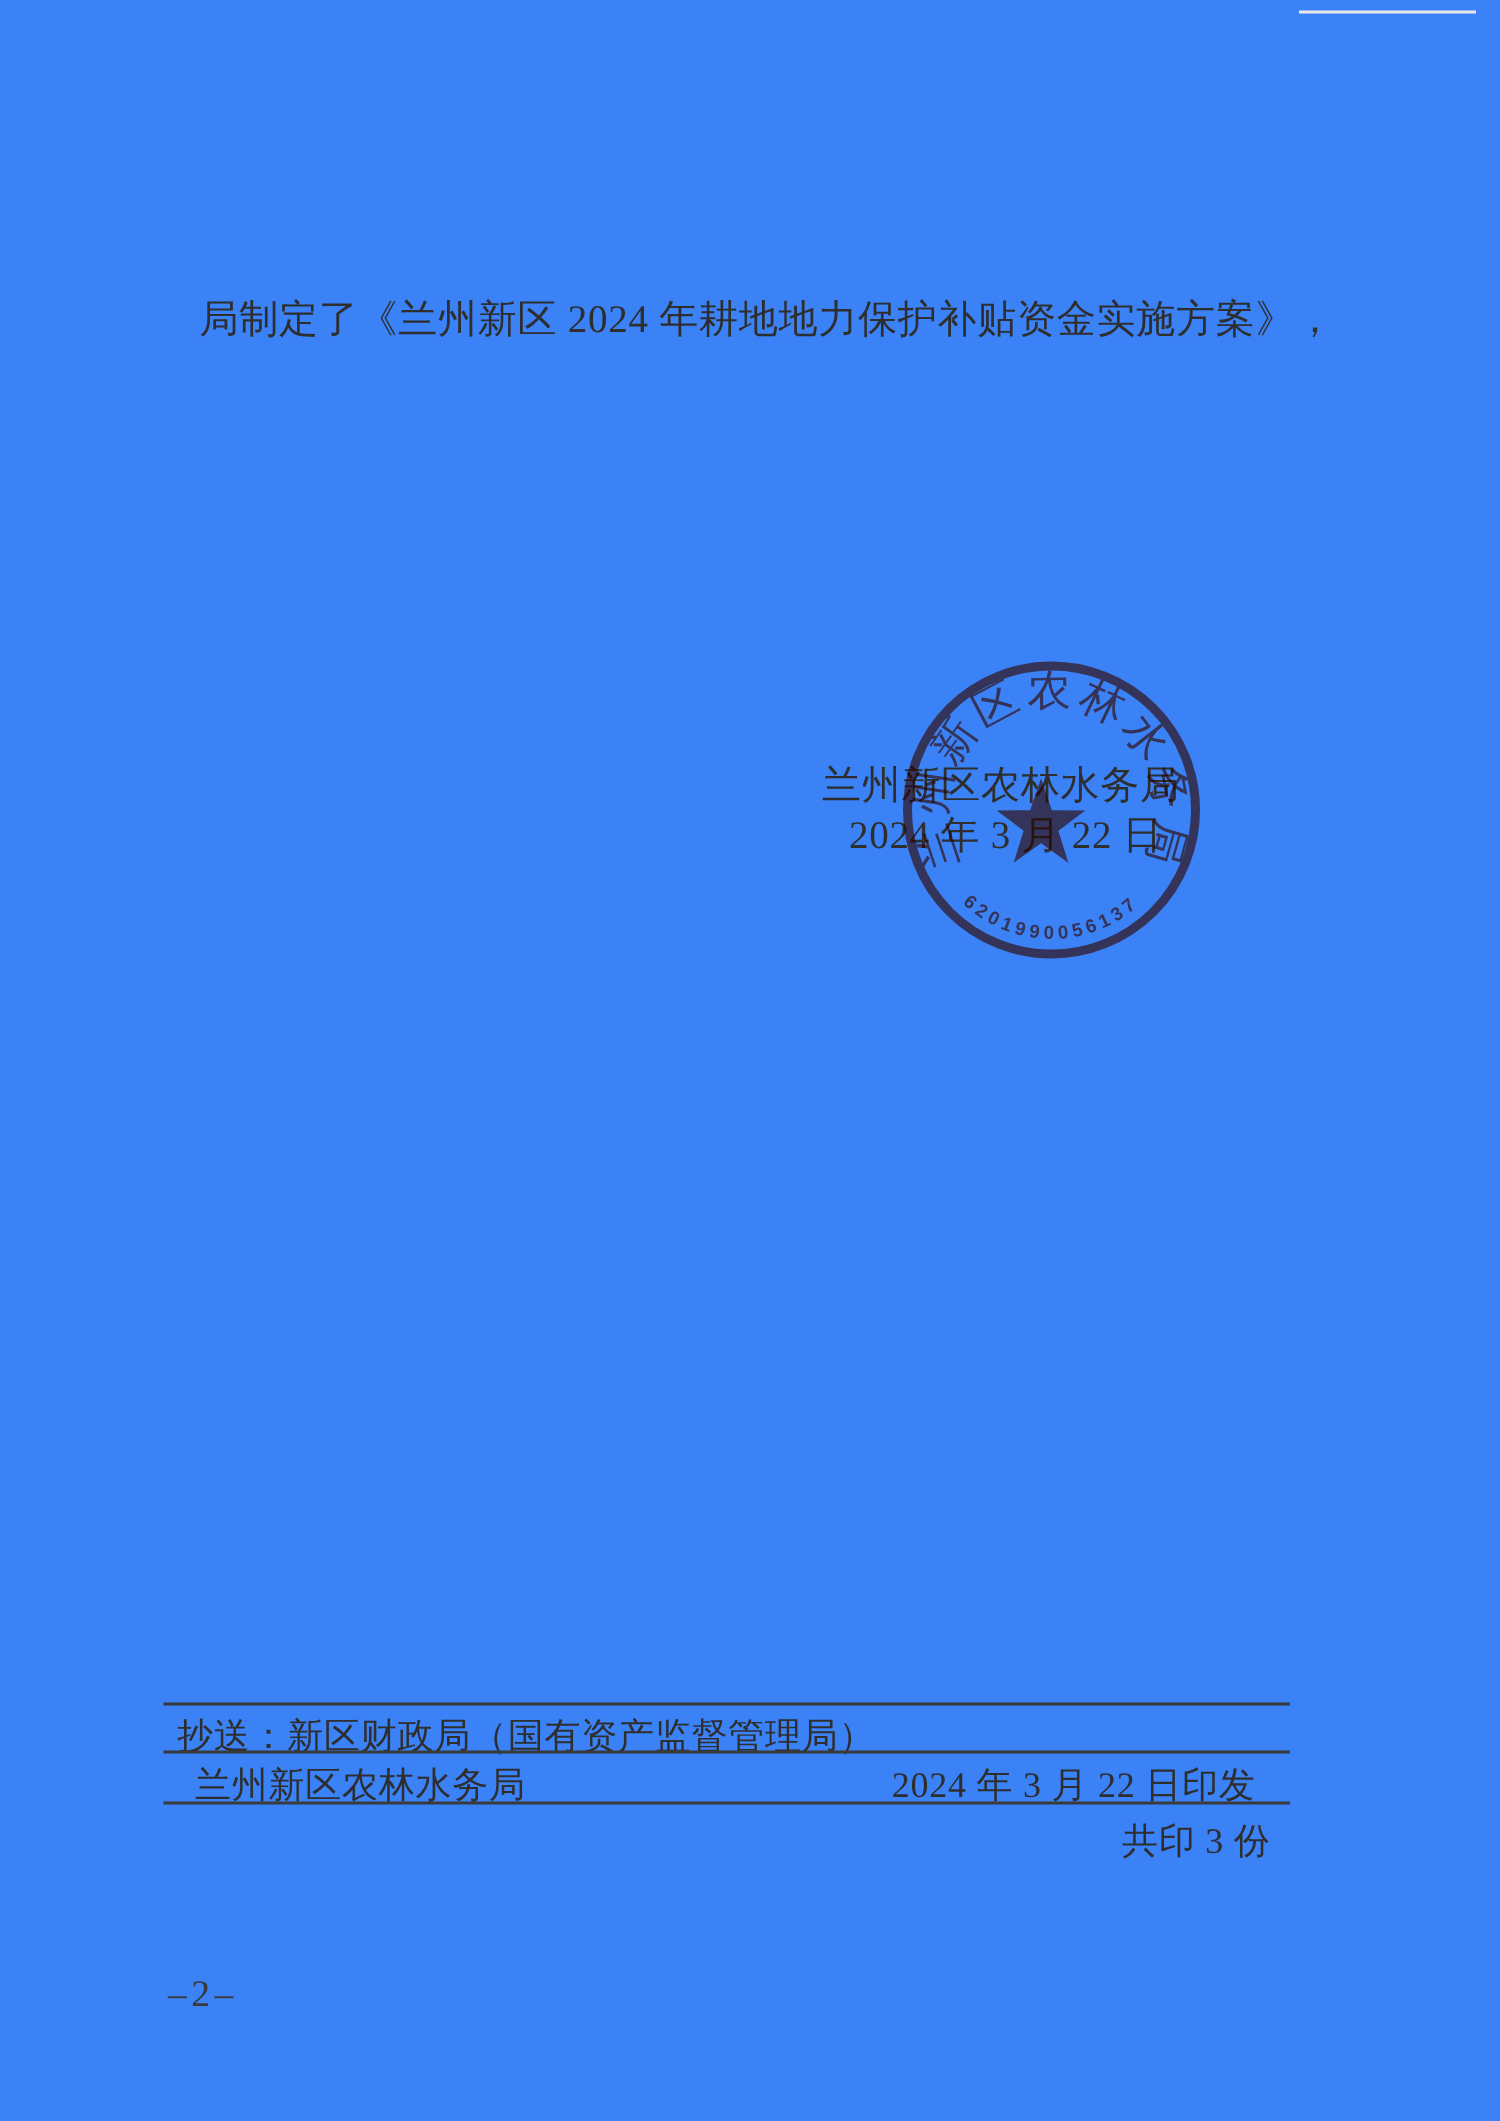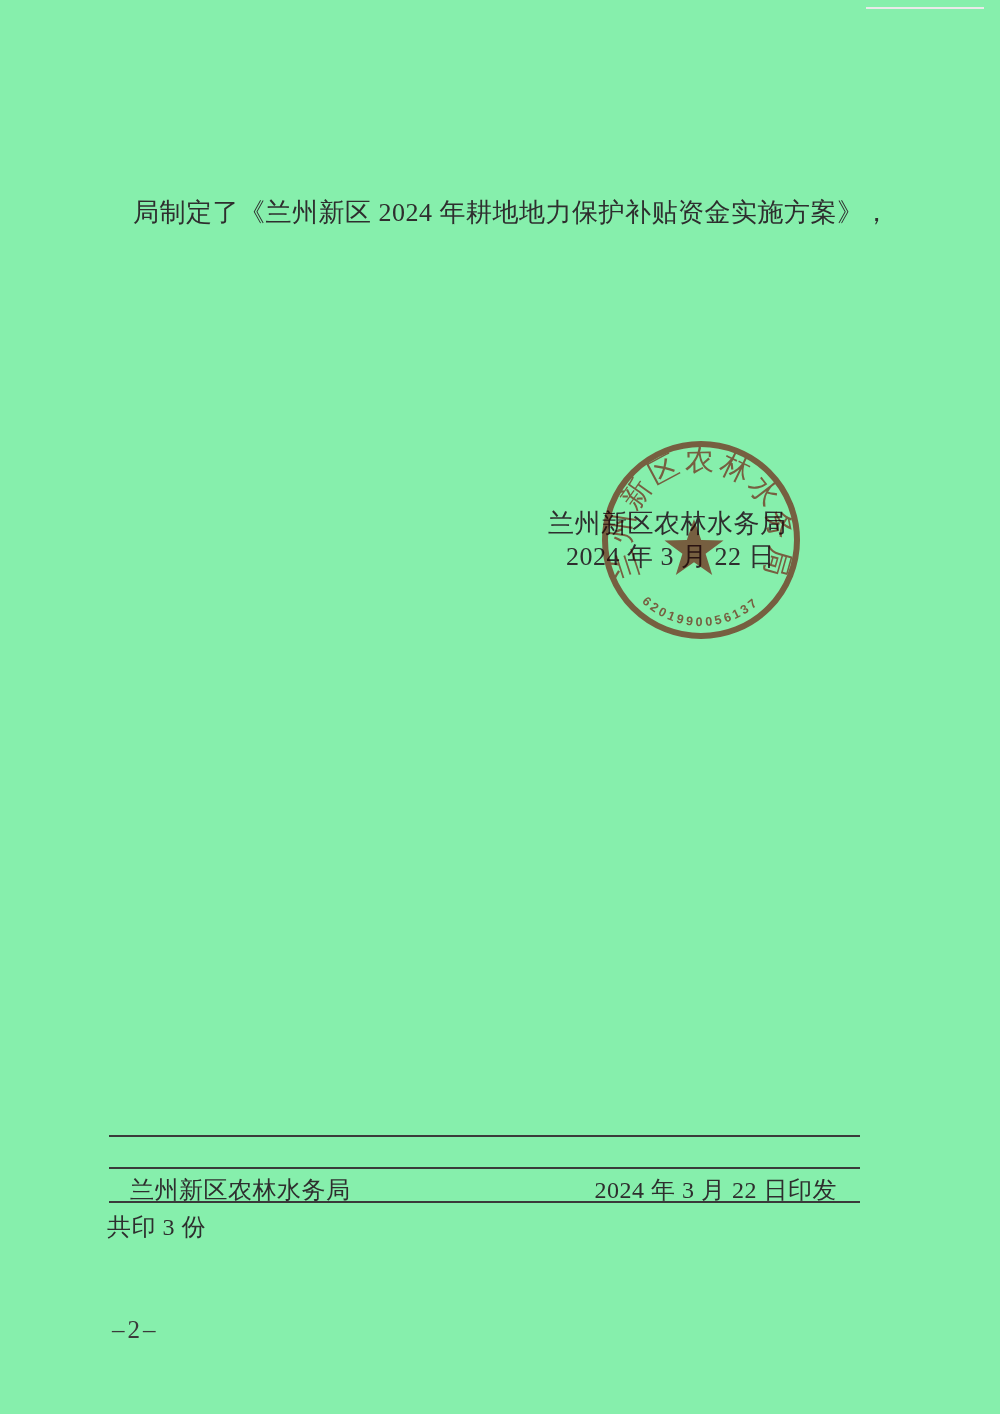--- a/index.html
+++ b/index.html
@@ -1,20 +1,20 @@
 <!DOCTYPE html>
 <html><head>
 <meta charset="utf-8">
 <style>
   html, body { margin: 0; padding: 0; background: #ffffff; }
   .page {
     position: relative;
     width: 1000px;
     height: 1414px;
-    background: #86efac;
+    background: #3b82f6;
     font-family: "Liberation Serif", "DejaVu Serif", serif;
     color: #2d2d2d;
     overflow: hidden;
   }
   .abs { position: absolute; white-space: pre; }
   .body-line {
     font-size: 26px;
     letter-spacing: 0.5px;
     color: #2e2e2e;
   }
@@ -46,22 +46,23 @@
     left: 109px;
     width: 751px;
     display: flex;
     justify-content: space-between;
     box-sizing: border-box;
     padding-left: 21px;
     padding-right: 23px;
   }
   .copies-row {
     position: absolute;
-    left: 107px;
+    left: 119px;
     width: 751px;
+    text-align: right;
     box-sizing: border-box;
     padding-right: 23px;
   }
   .page-number {
     position: absolute;
     left: 112px;
     top: 1316px;
     font-size: 25px;
     letter-spacing: 3px;
     color: #3a3a3a;
@@ -110,20 +111,21 @@
     <text class="seal-ring-text" fill="#dd4f47">
       <textPath href="#sealRingPath" startOffset="0" textLength="290" lengthAdjust="spacing">兰州新区农林水务局</textPath>
     </text>
     <text class="seal-code-text" fill="#dd4f47">
       <textPath href="#sealCodePath" startOffset="2" textLength="128" lengthAdjust="spacing">6201990056137</textPath>
     </text>
   </svg>
 
   <div class="footer-rule" style="top:1135px;"></div>
 
+  <div class="abs footer-text" style="left:118px; top:1141px;">抄送：新区财政局（国有资产监督管理局）</div>
 
   <div class="footer-rule" style="top:1167px;"></div>
 
   <div class="footer-row" style="top:1174px;">
     <span class="footer-text">兰州新区农林水务局</span>
     <span class="footer-text">2024 年 3 月 22 日印发</span>
   </div>
 
   <div class="footer-rule" style="top:1201px;"></div>
 

